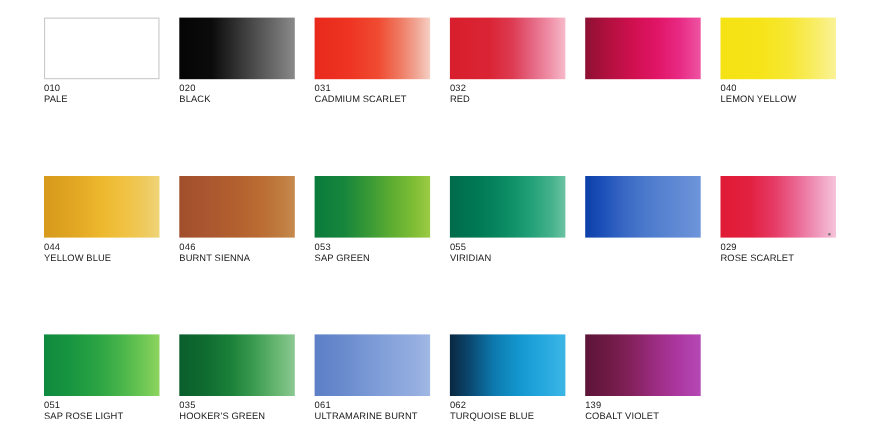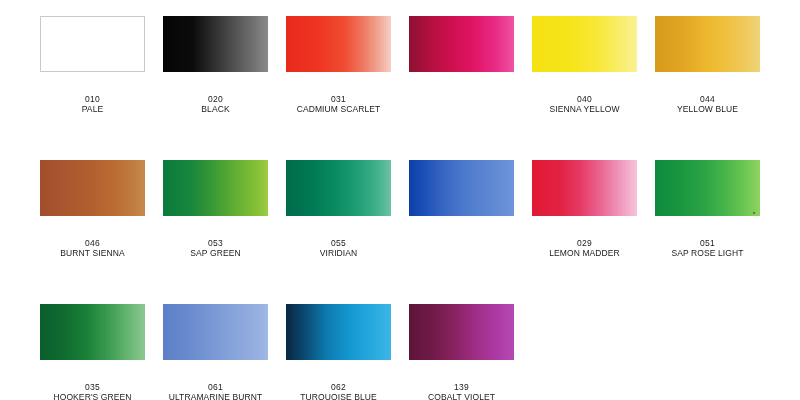--- a/index.html
+++ b/index.html
@@ -34,22 +34,21 @@
   .swatch-chip {
     width: 105px;
     height: 56px;
     box-sizing: border-box;
     display: block;
   }
   .swatch-chip.bordered {
     border: 1px solid #c9c9c9;
   }
   .swatch-caption {
-    margin-top: 22px;
-    text-align: center;
+    margin-top: 3px;
     line-height: 1.18;
     color: #1a1a1a;
   }
   .swatch-code {
     display: block;
     font-size: 8.5px;
     letter-spacing: 0.2px;
   }
   .swatch-name {
     display: block;
@@ -86,27 +85,34 @@
         </div>
       </div>
       <div class="swatch-cell">
         <div class="swatch-chip" style="background-image: linear-gradient(90deg, rgb(232, 41, 28) 0%, rgb(238, 52, 34) 30%, rgb(239, 75, 49) 55%, rgb(239, 122, 99) 74%, rgb(240, 165, 147) 88%, rgb(246, 207, 196) 100%);"></div>
         <div class="swatch-caption">
           <span class="swatch-code">031</span>
           <span class="swatch-name">CADMIUM SCARLET</span>
         </div>
       </div>
       <div class="swatch-cell">
+        <div class="swatch-chip" style="background-image: linear-gradient(90deg, rgb(216, 30, 44) 0%, rgb(218, 36, 53) 34%, rgb(221, 59, 82) 54%, rgb(228, 99, 127) 70%, rgb(239, 142, 166) 86%, rgb(246, 185, 201) 100%);"></div>
+        <div class="swatch-caption">
+          <span class="swatch-code">032</span>
+          <span class="swatch-name">RED</span>
+        </div>
+      </div>
+      <div class="swatch-cell">
         <div class="swatch-chip" style="background-image: linear-gradient(90deg, rgb(141, 16, 51) 0%, rgb(178, 16, 63) 20%, rgb(208, 16, 80) 42%, rgb(224, 21, 102) 62%, rgb(232, 42, 132) 82%, rgb(238, 84, 162) 100%);"></div>
       </div>
       <div class="swatch-cell">
         <div class="swatch-chip" style="background-image: linear-gradient(90deg, rgb(245, 226, 21) 0%, rgb(246, 228, 24) 34%, rgb(247, 231, 52) 60%, rgb(248, 236, 96) 80%, rgb(250, 242, 151) 100%);"></div>
         <div class="swatch-caption">
           <span class="swatch-code">040</span>
-          <span class="swatch-name">SIENNA YELLOW</span>
+          <span class="swatch-name">LEMON YELLOW</span>
         </div>
       </div>
       <div class="swatch-cell">
         <div class="swatch-chip" style="background-image: linear-gradient(90deg, rgb(215, 154, 28) 0%, rgb(225, 166, 35) 26%, rgb(237, 184, 46) 50%, rgb(240, 194, 67) 70%, rgb(239, 201, 92) 86%, rgb(238, 212, 121) 100%);"></div>
         <div class="swatch-caption">
           <span class="swatch-code">044</span>
           <span class="swatch-name">YELLOW BLUE</span>
         </div>
       </div>
       <div class="swatch-cell">
@@ -130,21 +136,21 @@
           <span class="swatch-name">VIRIDIAN</span>
         </div>
       </div>
       <div class="swatch-cell">
         <div class="swatch-chip" style="background-image: linear-gradient(90deg, rgb(13, 63, 168) 0%, rgb(27, 79, 184) 14%, rgb(57, 104, 196) 34%, rgb(78, 124, 205) 56%, rgb(94, 136, 211) 78%, rgb(110, 149, 218) 100%);"></div>
       </div>
       <div class="swatch-cell">
         <div class="swatch-chip" style="background-image: linear-gradient(90deg, rgb(224, 26, 53) 0%, rgb(226, 33, 65) 26%, rgb(229, 58, 100) 46%, rgb(234, 104, 147) 66%, rgb(240, 152, 187) 84%, rgb(246, 196, 218) 100%);"></div>
         <div class="swatch-caption">
           <span class="swatch-code">029</span>
-          <span class="swatch-name">LEMON MADDER</span>
+          <span class="swatch-name">ROSE SCARLET</span>
         </div>
       </div>
       <div class="swatch-cell">
         <div class="swatch-chip" style="background-image: linear-gradient(90deg, rgb(14, 138, 62) 0%, rgb(25, 150, 64) 24%, rgb(43, 163, 68) 46%, rgb(71, 180, 74) 66%, rgb(105, 197, 82) 84%, rgb(142, 212, 95) 100%);"></div>
         <div class="swatch-caption">
           <span class="swatch-code">051</span>
           <span class="swatch-name">SAP ROSE LIGHT</span>
         </div>
       </div>
       <div class="swatch-cell">

